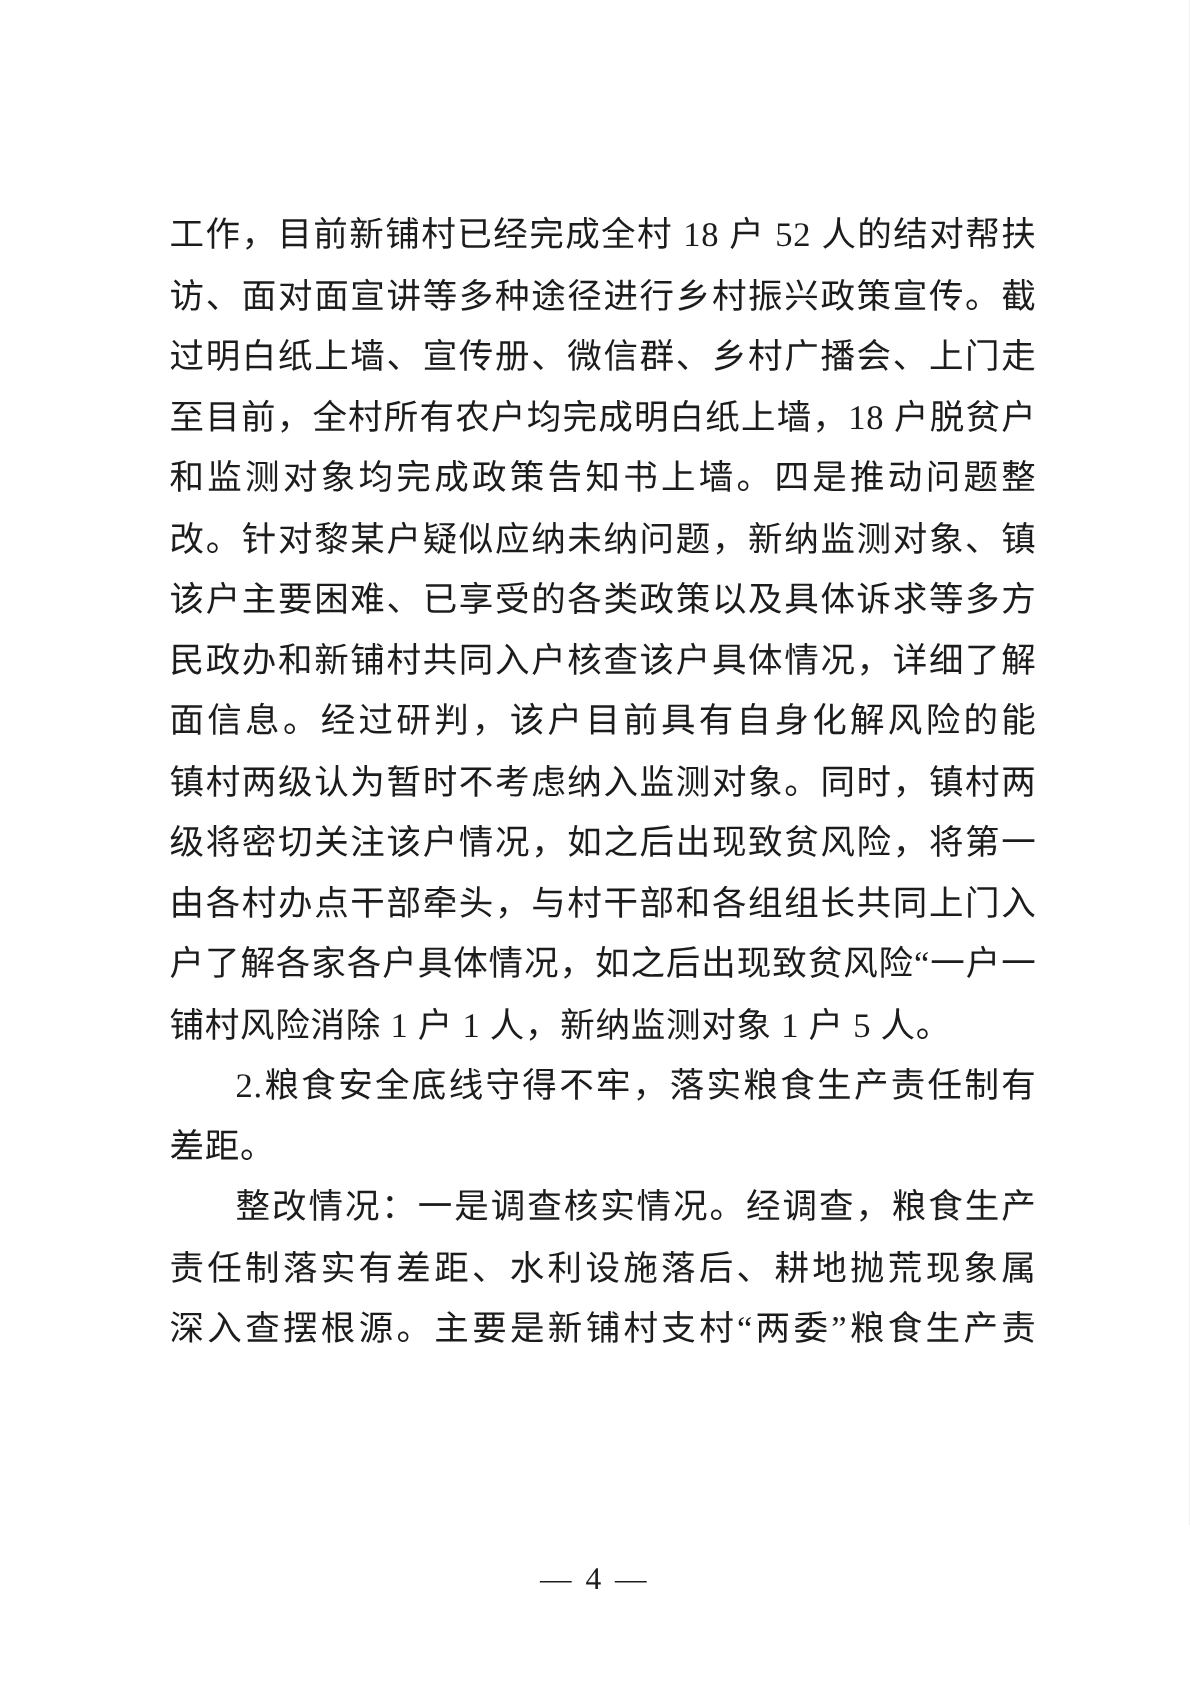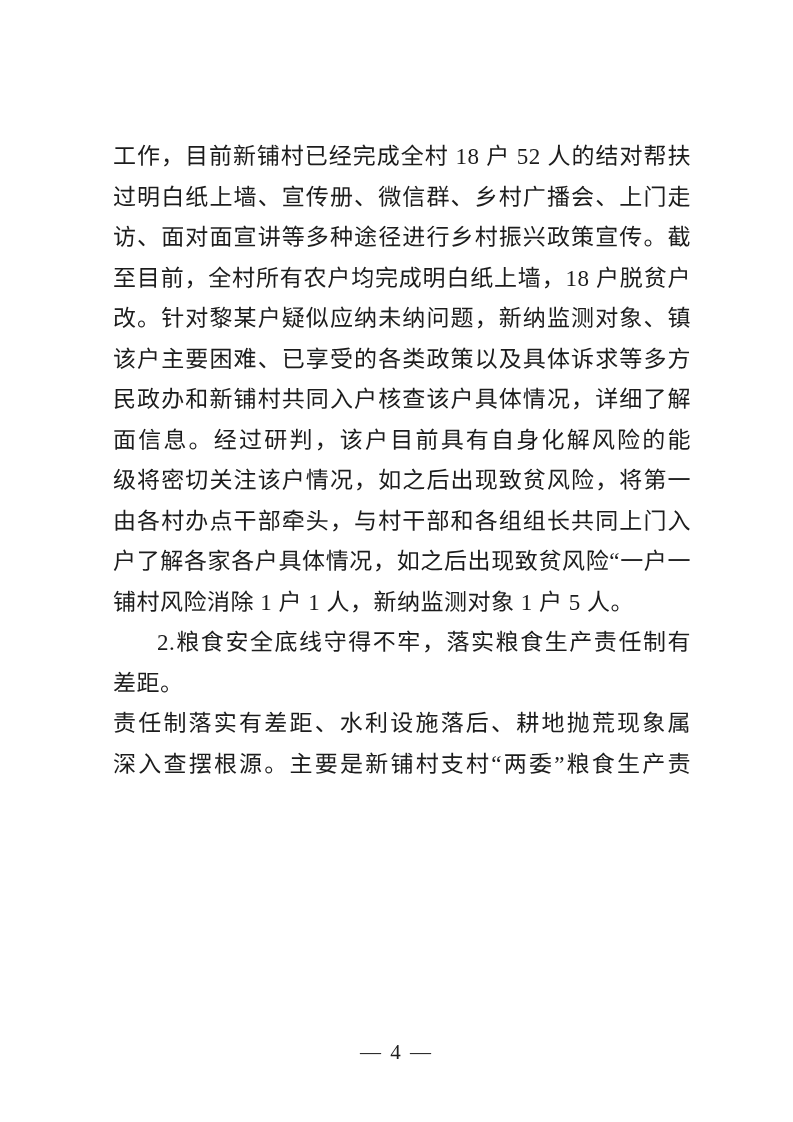--- a/index.html
+++ b/index.html
@@ -53,32 +53,35 @@
     letter-spacing: 2px;
     color: #1c1c1c;
   }
 </style>
 </head>
 <body>
 
 <div class="page">
   <div class="body-block">
       <div class="line just">工作，目前新铺村已经完成全村 18 户 52 人的结对帮扶</div>
+      <div class="line just">访、面对面宣讲等多种途径进行乡村振兴政策宣传。截</div>
       <div class="line just">过明白纸上墙、宣传册、微信群、乡村广播会、上门走</div>
-      <div class="line just">访、面对面宣讲等多种途径进行乡村振兴政策宣传。截</div>
       <div class="line just">至目前，全村所有农户均完成明白纸上墙，18 户脱贫户</div>
+      <div class="line just">和监测对象均完成政策告知书上墙。四是推动问题整</div>
       <div class="line just">改。针对黎某户疑似应纳未纳问题，新纳监测对象、镇</div>
       <div class="line just">该户主要困难、已享受的各类政策以及具体诉求等多方</div>
       <div class="line just">民政办和新铺村共同入户核查该户具体情况，详细了解</div>
       <div class="line just">面信息。经过研判，该户目前具有自身化解风险的能力，</div>
+      <div class="line just">镇村两级认为暂时不考虑纳入监测对象。同时，镇村两</div>
       <div class="line just">级将密切关注该户情况，如之后出现致贫风险，将第一</div>
       <div class="line just">由各村办点干部牵头，与村干部和各组组长共同上门入</div>
       <div class="line just">户了解各家各户具体情况，如之后出现致贫风险“一户一</div>
       <div class="line">铺村风险消除 1 户 1 人，新纳监测对象 1 户 5 人。</div>
       <div class="line just ind">2.粮食安全底线守得不牢，落实粮食生产责任制有</div>
       <div class="line">差距。</div>
+      <div class="line just ind">整改情况：一是调查核实情况。经调查，粮食生产</div>
       <div class="line just">责任制落实有差距、水利设施落后、耕地抛荒现象属实。</div>
       <div class="line just">深入查摆根源。主要是新铺村支村“两委”粮食生产责</div>
     </div>
   <div class="footer">
     <span class="page-number">— 4 —</span>
   </div>
 </div>
 
 </body></html>

